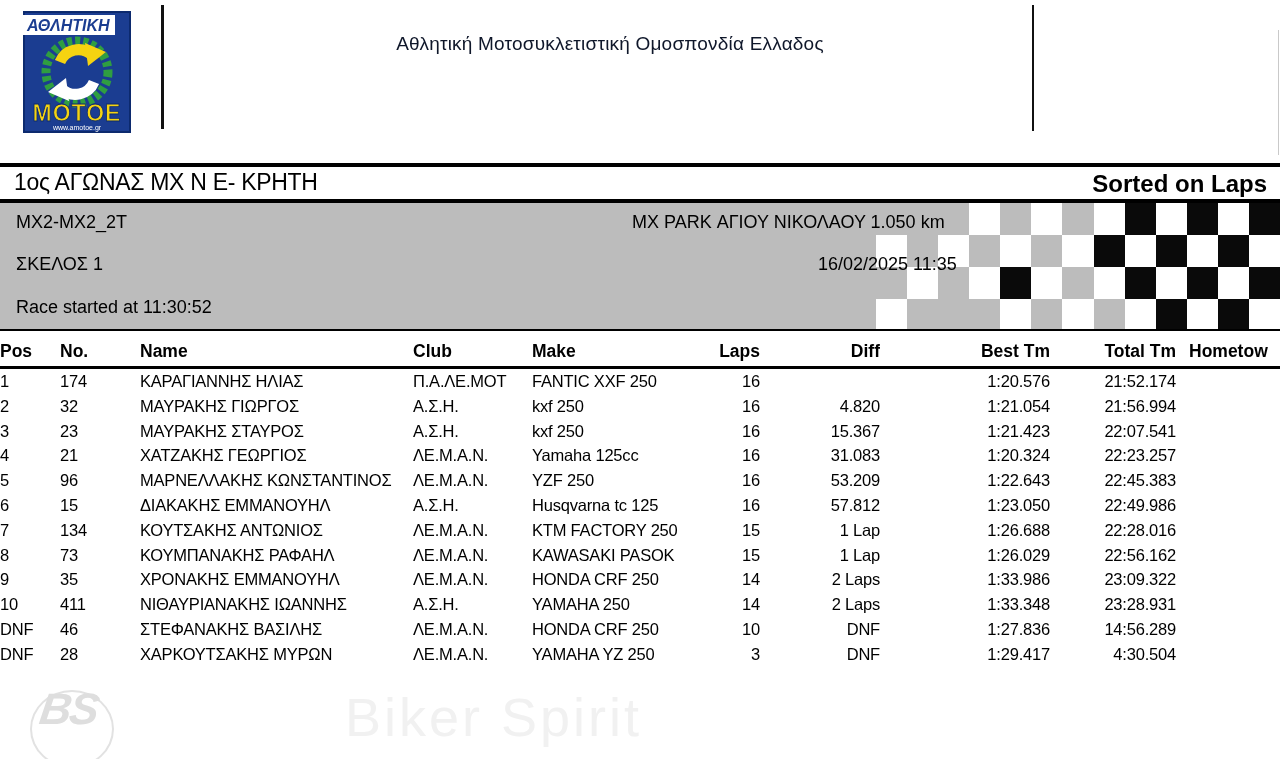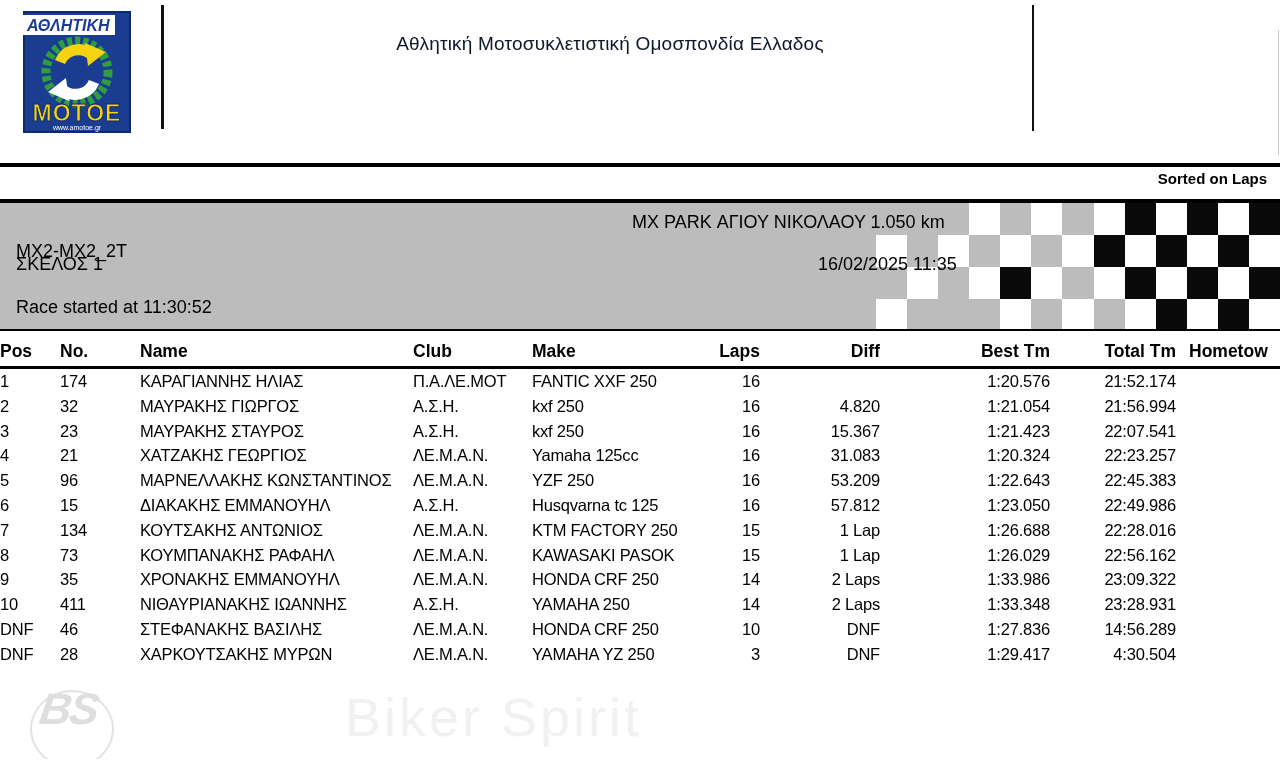--- a/index.html
+++ b/index.html
@@ -16,27 +16,27 @@
                font-size:19px; color:#0f172a; letter-spacing:0.2px; }
 
   
   .rule { position:absolute; left:0; width:1280px; background:#000; }
   .rule-a { top:163px; height:4px; }
   .rule-b { top:199px; height:4px; }
   .rule-bottom { top:768px; height:4px; }
 
   
   .event-title { position:absolute; left:14px; top:169px; font-size:23px; letter-spacing:-0.3px; }
-  .sorted-label { position:absolute; right:13px; top:170px; font-size:15px; font-weight:bold; }
+  .sorted-label { position:absolute; right:13px; top:170px; font-size:24px; font-weight:bold; }
 
   
   .info-block { position:absolute; left:0; top:203px; width:1280px; height:128px;
                 background:#bcbcbc; border-bottom:2px solid #000; overflow:hidden; }
   .info-block .txt { position:absolute; font-size:18px; white-space:nowrap; z-index:2; }
-  .i-class   { left:16px;  top:9px;margin-top:29px;  }
+  .i-class   { left:16px;  top:9px;  }
   .i-track   { left:632px; top:9px;  }
   .i-heat    { left:16px;  top:51px; }
   .i-date    { left:818px; top:51px; }
   .i-started { left:16px;  top:94px; }
   .checker { position:absolute; right:0; top:0; width:404px; height:128px; z-index:1;
              display:grid; grid-template-columns:repeat(13,1fr); grid-template-rows:repeat(4,1fr); }
   .checker .cell { width:100%; height:100%; }
   .cw { background:#ffffff; } .cb { background:#0a0a0a; } .cg { background:transparent; }
 
   
@@ -84,20 +84,21 @@
       <text x="55" y="113" text-anchor="middle" font-size="23" font-weight="bold" fill="#f5d311" stroke="#0c2a6e" stroke-width="0.8" letter-spacing="1">ΜΟΤΟΕ</text>
       <text x="55" y="122" text-anchor="middle" font-size="7" fill="#ffffff">www.amotoe.gr</text>
     </svg>
   </div>
   <div class="vdivider1"></div>
   <div class="vdivider2"></div>
   <div class="edge-line"></div>
   <div class="fed-title">Αθλητική Μοτοσυκλετιστική Ομοσπονδία Ελλαδος</div>
 
   <div class="rule rule-a"></div>
+  <div class="event-title">1ος ΑΓΩΝΑΣ MX N E- ΚΡΗΤΗ</div>
   <div class="sorted-label">Sorted on Laps</div>
   <div class="rule rule-b"></div>
 
   <div class="info-block">
     <div class="checker">
         <div class="cell cg"></div>
         <div class="cell cg"></div>
         <div class="cell cg"></div>
         <div class="cell cw"></div>
         <div class="cell cg"></div>

